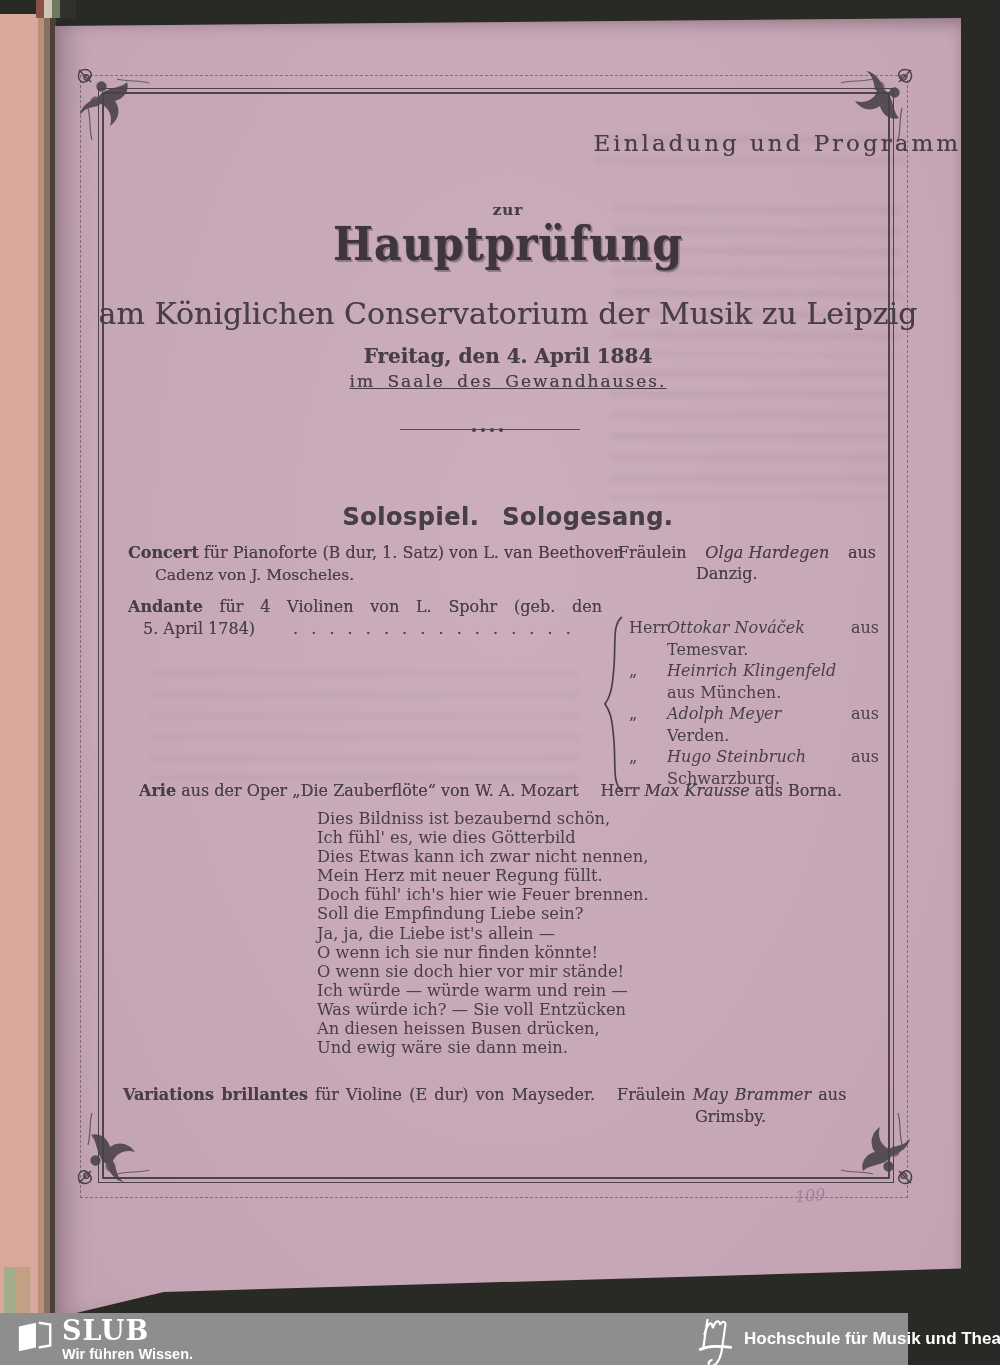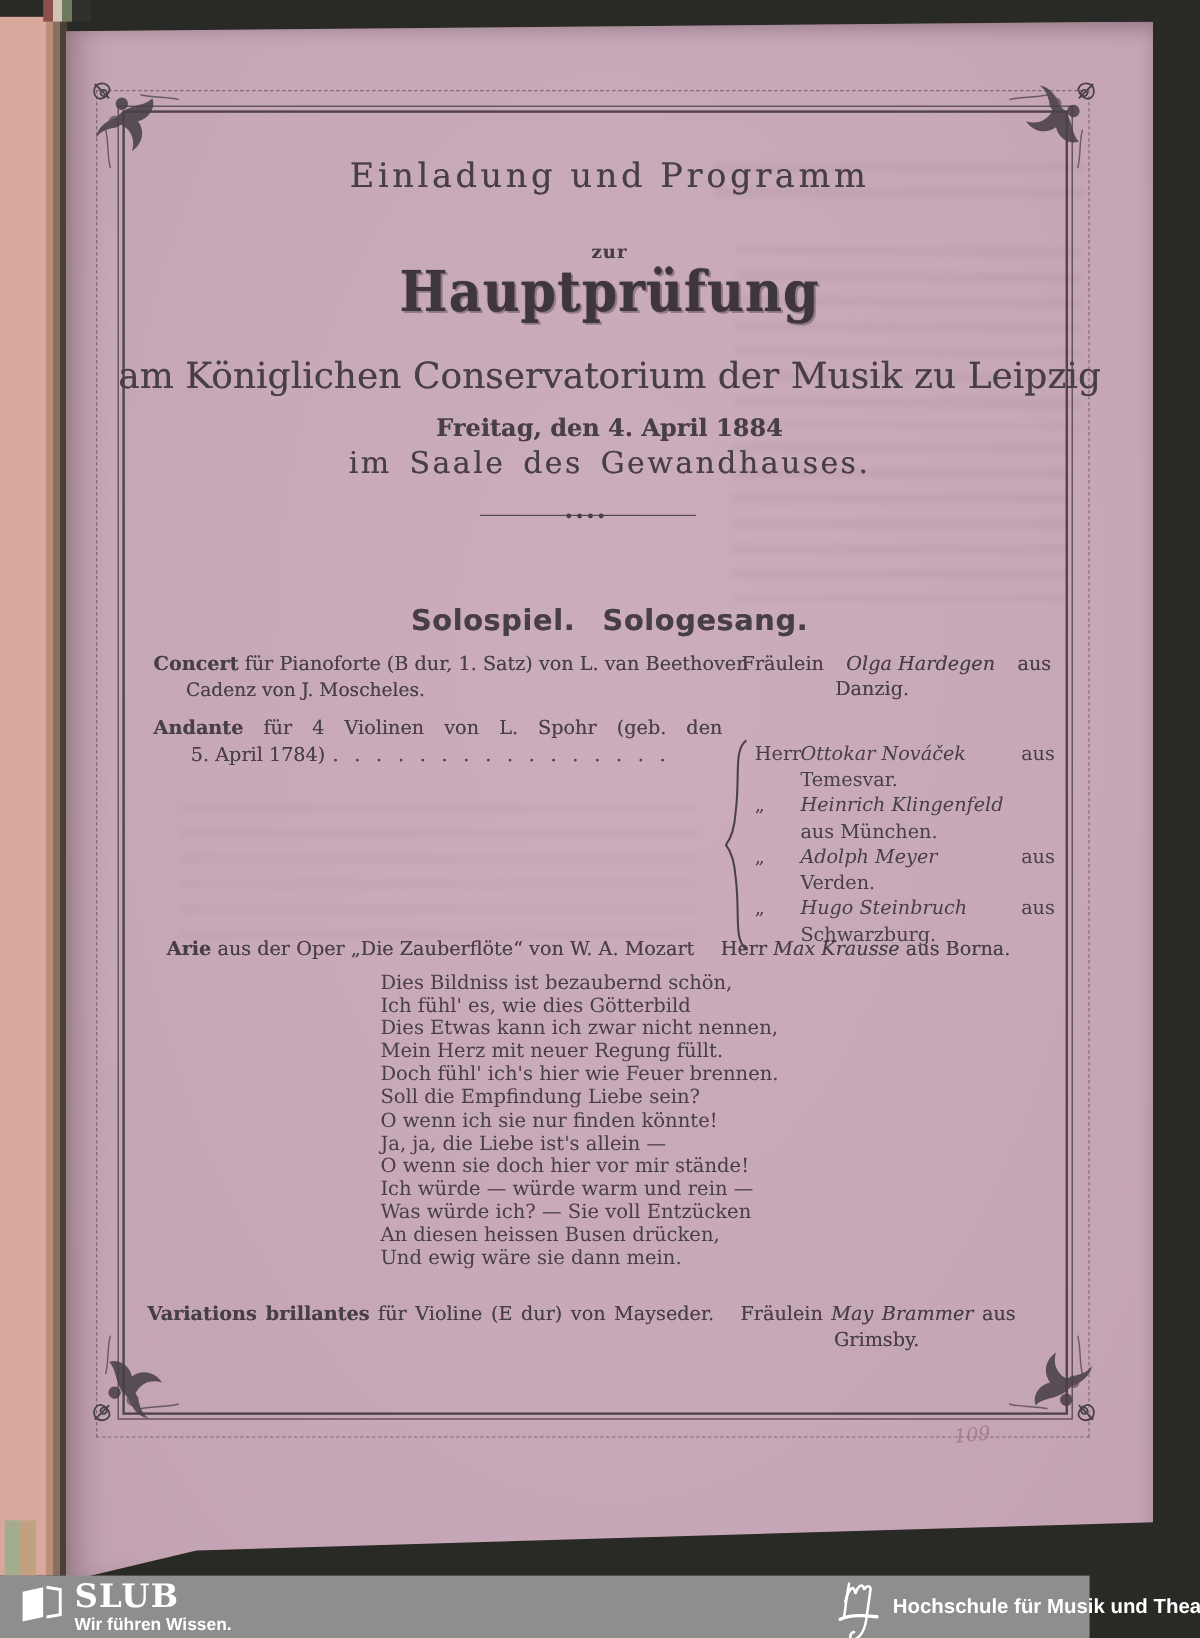--- a/index.html
+++ b/index.html
@@ -36,28 +36,28 @@
   .smudge{position:absolute;filter:blur(2px);opacity:.5;pointer-events:none;
     background:repeating-linear-gradient(180deg,rgba(101,77,92,.14) 0 7px,rgba(101,77,92,0) 7px 21px);}
   .s1{left:540px;top:118px;width:310px;height:42px;}
   .s2{left:558px;top:188px;width:288px;height:150px;transform:rotate(.5deg);}
   .s3{left:555px;top:352px;width:280px;height:130px;}
   .s4{left:95px;top:652px;width:430px;height:120px;opacity:.32;}
 
   
   .tx{position:absolute;text-shadow:0 0 .5px rgba(72,63,70,.65);}
   .center{left:0;width:100%;text-align:center;}
-  .hdr{top:112px;font-size:28px;letter-spacing:3px;}
+  .hdr{top:112px;font-size:23px;letter-spacing:3px;text-align:right;}
   .zur{top:183px;font-size:15px;font-weight:bold;letter-spacing:1px;}
   .maintitle{top:198px;font-size:47px;font-weight:bold;letter-spacing:1px;color:#3e363c;
     transform:scaleX(.9);transform-origin:50% 50%;
     text-shadow:2px 2px 0 rgba(62,54,60,.4),0 0 1px rgba(62,54,60,.8);}
   .inst{top:278px;font-size:30px;}
   .dateline{top:326px;font-size:20px;font-weight:bold;}
-  .venue{top:353px;font-size:25px;letter-spacing:2px;word-spacing:5px;}
+  .venue{top:353px;font-size:17px;letter-spacing:2px;word-spacing:5px;text-decoration:underline;}
 
   .divider{position:absolute;left:345px;top:409px;width:180px;height:5px;}
   .divider .rule{position:absolute;left:0;top:2px;width:100%;height:1px;background:#554a52;}
   .divider .dots{position:absolute;left:72px;top:1px;width:4px;height:4px;border-radius:50%;
     background:#4a4048;box-shadow:9px 0 0 #4a4048,18px 0 0 #4a4048,27px 0 0 #4a4048;}
 
   .examhead{top:438px;font-size:27px;}
   .examsub{top:485px;font-size:24px;font-weight:bold;font-family:"DejaVu Sans",sans-serif;
     word-spacing:14px;letter-spacing:.5px;}
 
@@ -66,21 +66,21 @@
   .it{font-style:italic;}
   .nowrap{white-space:nowrap;}
 
   .concert-l1{left:73px;top:524px;width:480px;}
   .concert-note{left:100px;top:547px;font-size:15.5px;}
   .rightcol{left:563px;top:524px;width:258px;}
   .jrow{display:flex;justify-content:space-between;}
   .city-indent{padding-left:78px;}
 
   .andante-l1{left:73px;top:578px;width:474px;text-align:justify;text-align-last:justify;}
-  .andante-l2{left:104px;top:600px;width:452px;display:flex;}
+  .andante-l2{left:88px;top:600px;width:452px;display:flex;gap:32px;}
   .leaderdots{flex:1;overflow:hidden;white-space:nowrap;letter-spacing:4px;padding-left:6px;}
 
   .brace{position:absolute;left:549px;top:597px;width:22px;height:178px;color:#4a4048;}
   .performers{position:absolute;left:574px;top:599px;width:250px;font-size:16px;line-height:21.5px;}
   .perf-row{margin:0;}
   .perf-l1{display:flex;}
   .perf-title{width:38px;flex:0 0 auto;}
   .perf-name{flex:1 1 auto;font-style:italic;display:flex;justify-content:space-between;}
   .perf-aus{flex:0 0 auto;padding-left:8px;}
   .perf-l2{padding-left:38px;}
@@ -231,22 +231,22 @@
 
     <div class="tx body-tx arie-l1 nowrap"><span class="lead">Arie</span><span> aus der Oper „Die Zauberflöte“ von W. A. Mozart</span><span class="gap"></span><span>Herr</span>&nbsp;<span class="it">Max Krausse</span><span> aus Borna.</span></div>
 
     <div class="poem">
       <div>Dies Bildniss ist bezaubernd schön,</div>
       <div>Ich fühl' es, wie dies Götterbild</div>
       <div>Dies Etwas kann ich zwar nicht nennen,</div>
       <div>Mein Herz mit neuer Regung füllt.</div>
       <div>Doch fühl' ich's hier wie Feuer brennen.</div>
       <div>Soll die Empfindung Liebe sein?</div>
+      <div>Ja, ja, die Liebe ist's allein —</div>
       <div>O wenn ich sie nur finden könnte!</div>
-      <div>Ja, ja, die Liebe ist's allein —</div>
       <div>O wenn sie doch hier vor mir stände!</div>
       <div>Ich würde — würde warm und rein —</div>
       <div>Was würde ich? — Sie voll Entzücken</div>
       <div>An diesen heissen Busen drücken,</div>
       <div>Und ewig wäre sie dann mein.</div>
     </div>
 
     <div class="tx body-tx var-l1 nowrap"><span class="lead">Variations brillantes</span><span> für Violine (E dur) von Mayseder.</span><span class="gap"></span><span>Fräulein</span>&nbsp;<span class="it">May Brammer</span><span> aus</span></div>
     <div class="tx var-l2">Grimsby.</div>
 

